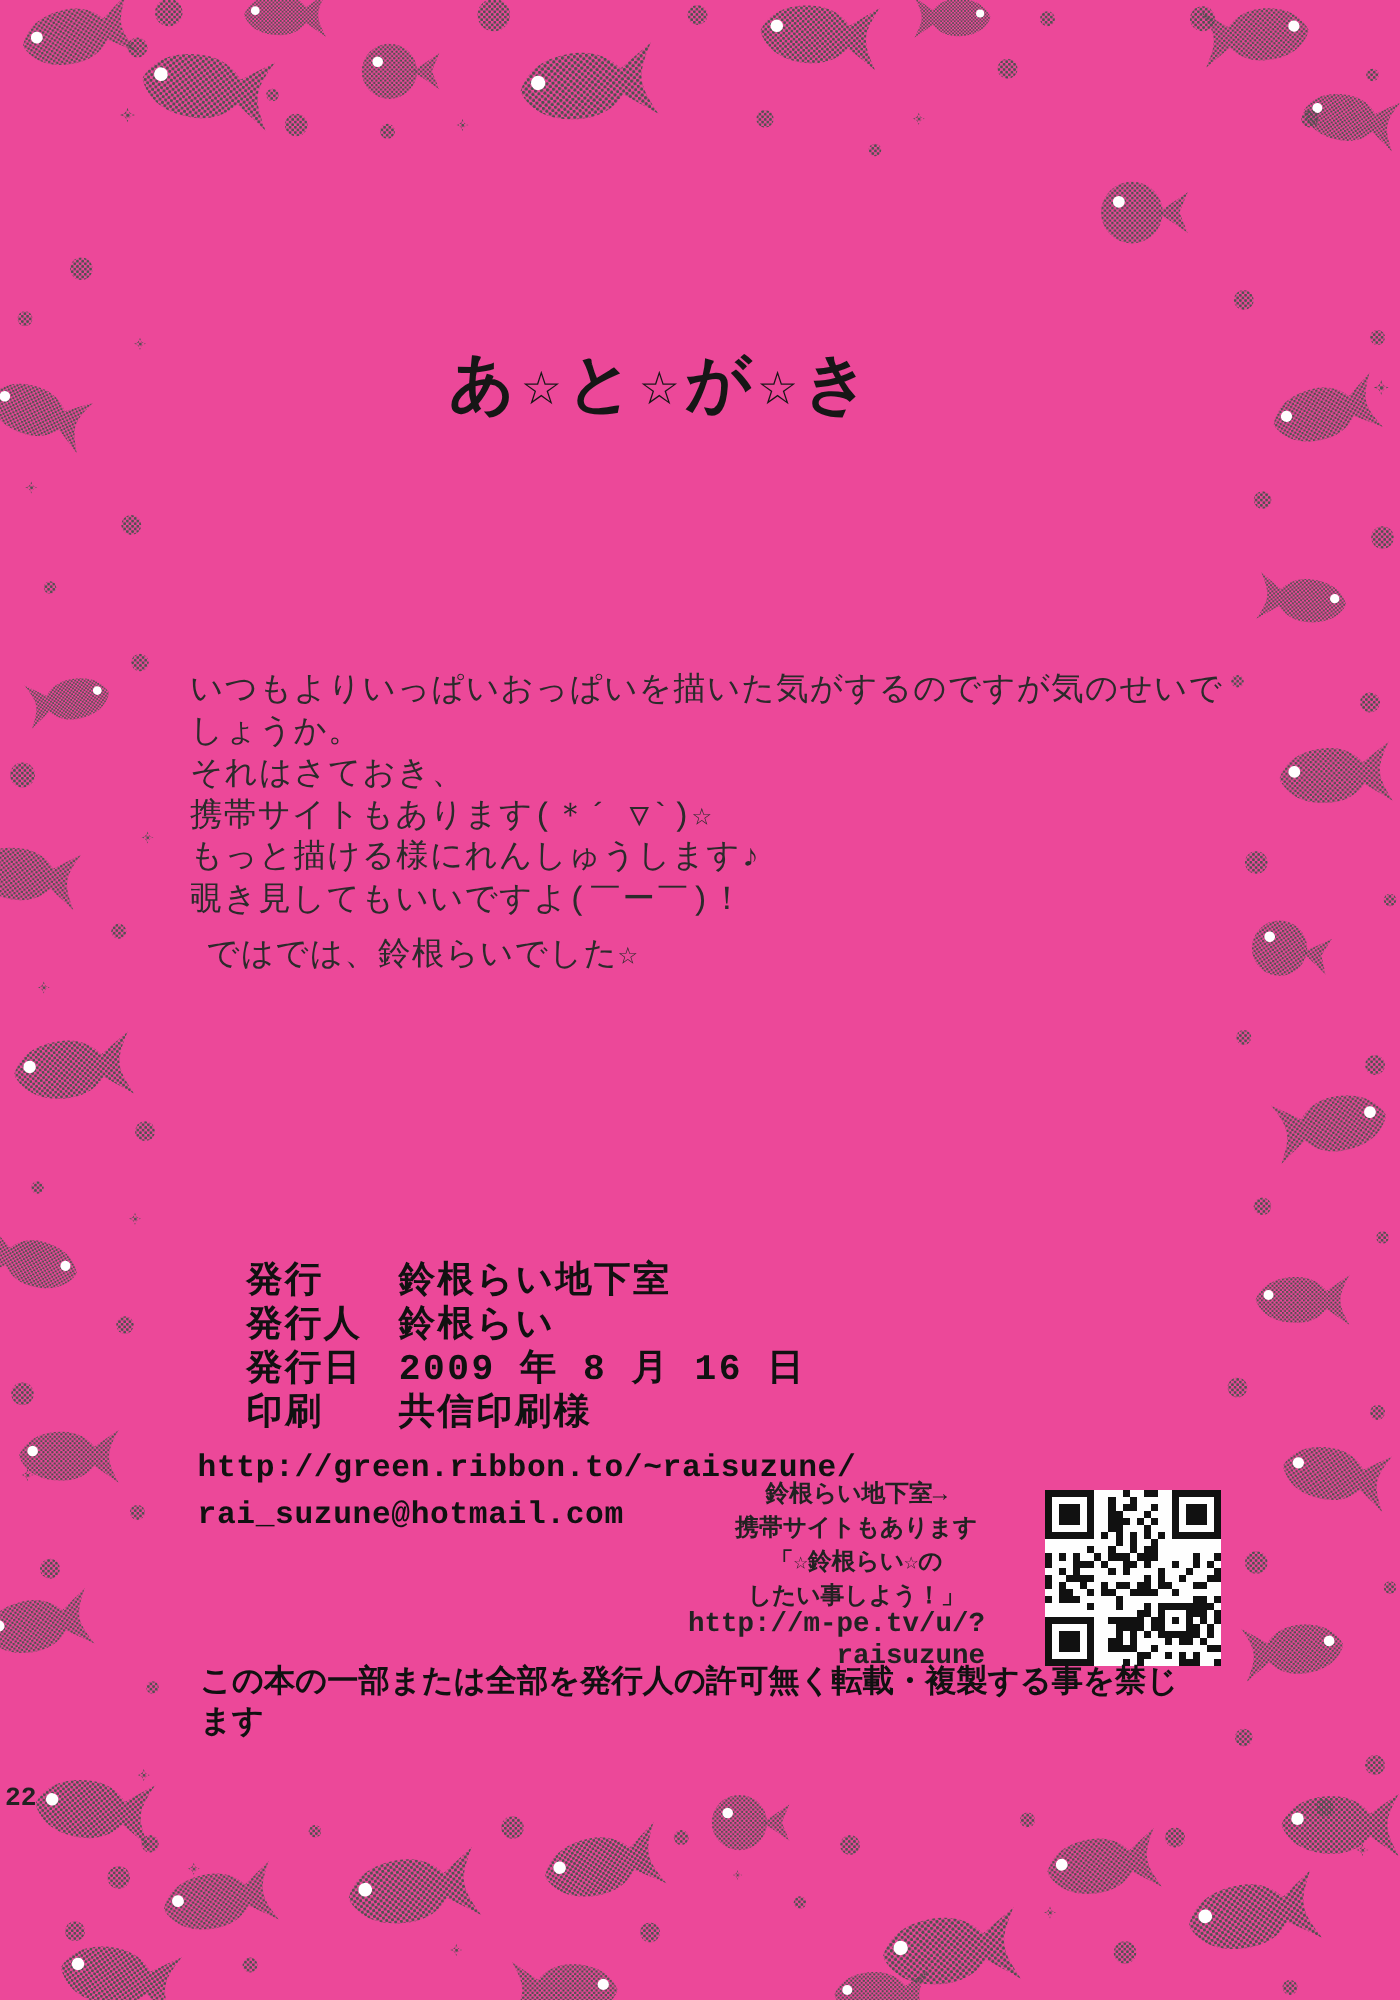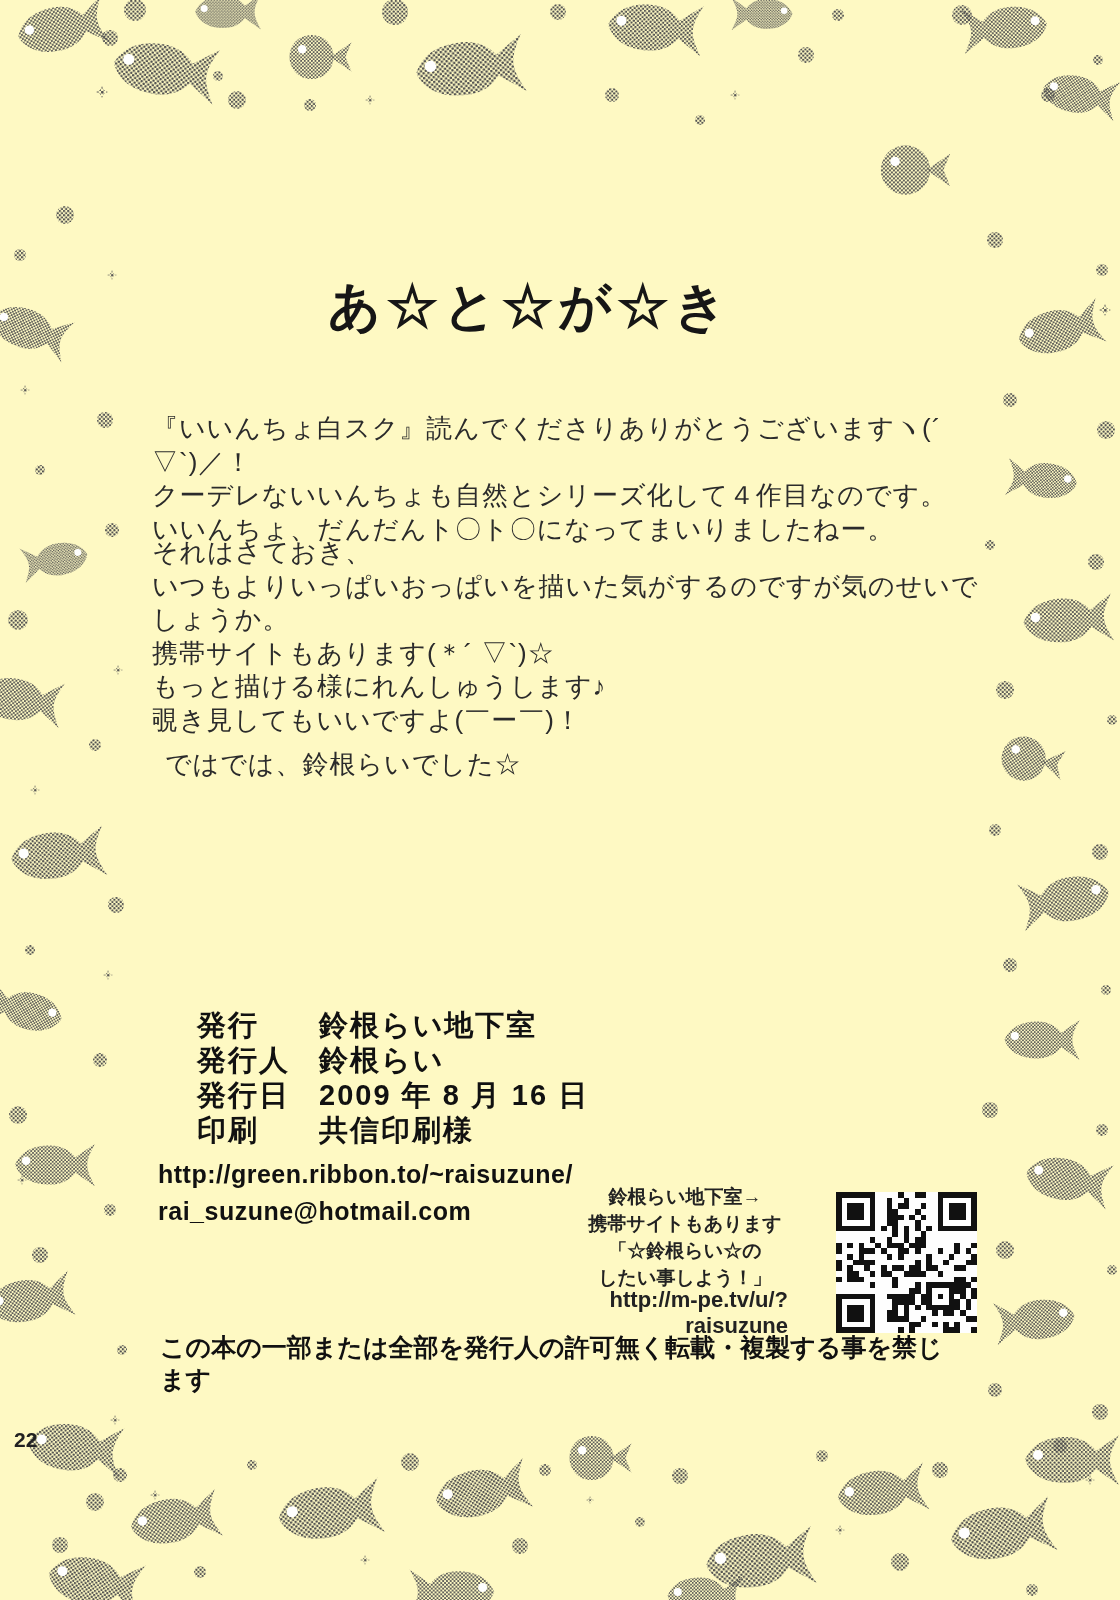--- a/index.html
+++ b/index.html
@@ -1,21 +1,21 @@
 <!DOCTYPE html>
 <html><head>
 <meta charset="utf-8">
 <style>
   html,body{margin:0;padding:0;background:#888;}
   .page{
     position:relative;
     width:1120px;height:1600px;
-    background:#fef9c3;
+    background:#ec4899;
     overflow:hidden;
-    font-family:Liberation Sans, sans-serif;
+    font-family:Liberation Mono, monospace;
     color:#1c1c1c;
   }
   .border-art{position:absolute;left:0;top:0;width:1120px;height:1600px;z-index:0;}
   .content{position:absolute;left:0;top:0;width:1120px;height:1600px;z-index:1;}
 
   .title{
     position:absolute;left:140px;top:272px;width:780px;
     text-align:center;font-size:52px;font-weight:bold;letter-spacing:5px;
     color:#161616;
   }
@@ -38,21 +38,21 @@
   .mobile-url{
     position:absolute;left:508px;top:1287px;width:280px;
     text-align:right;font-size:22px;font-weight:bold;color:#222;
   }
   .qr{position:absolute;left:836px;top:1192px;width:141px;height:141px;}
 
   .disclaimer{
     position:absolute;left:160px;top:1331px;width:800px;
     text-align:left;font-size:25px;font-weight:bold;line-height:32px;color:#111;
   }
-  .page-number{position:absolute;left:14px;top:1428px;font-size:21px;font-weight:bold;color:#222;}
+  .page-number{position:absolute;left:4px;top:1428px;font-size:21px;font-weight:bold;color:#222;}
 </style>
 </head>
 <body>
 
 <div class="page">
 
   <svg class="border-art" width="1120" height="1600" viewBox="0 0 1120 1600" xmlns="http://www.w3.org/2000/svg">
     <defs>
       <pattern id="ht" width="4.2" height="4.2" patternUnits="userSpaceOnUse">
         <circle cx="1.05" cy="1.05" r="1.15" fill="#4f4f4f"></circle>
@@ -186,29 +186,24 @@
         <use href="#sparkle" width="10" height="10" transform="translate(590,1500) scale(0.8) translate(-5,-5)"></use>
         <use href="#sparkle" width="10" height="10" transform="translate(840,1530) scale(1) translate(-5,-5)"></use>
         <use href="#sparkle" width="10" height="10" transform="translate(1090,1480) scale(1) translate(-5,-5)"></use>
       </g>
   </svg>
 
   <div class="content">
 
     <div class="title">あ☆と☆が☆き</div>
 
-    <div class="handwriting para-1">
-      <div>『いいんちょ白スク』読んでくださりありがとうございますヽ(´ ▽`)／！</div>
-      <div>クーデレないいんちょも自然とシリーズ化して４作目なのです。</div>
-      <div>いいんちょ、だんだんト〇ト〇になってまいりましたねー。</div>
-    </div>
 
     <div class="handwriting para-2">
+      <div>いつもよりいっぱいおっぱいを描いた気がするのですが気のせいでしょうか。</div>
       <div>それはさておき、</div>
-      <div>いつもよりいっぱいおっぱいを描いた気がするのですが気のせいでしょうか。</div>
       <div>携帯サイトもあります(＊´ ▽`)☆</div>
       <div>もっと描ける様にれんしゅうします♪</div>
       <div>覗き見してもいいですよ(￣ー￣)！</div>
     </div>
 
     <div class="handwriting para-3">
       <div>ではでは、鈴根らいでした☆</div>
     </div>
 
     <div class="colophon">

